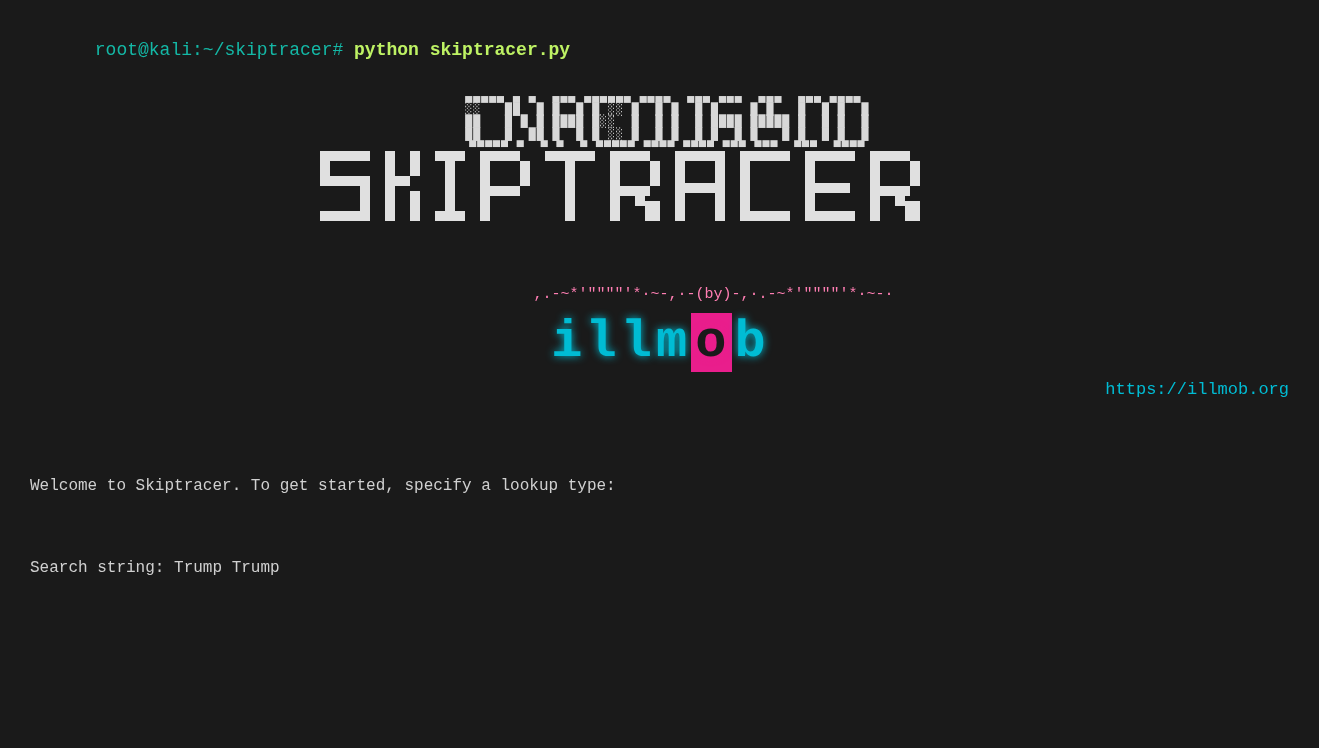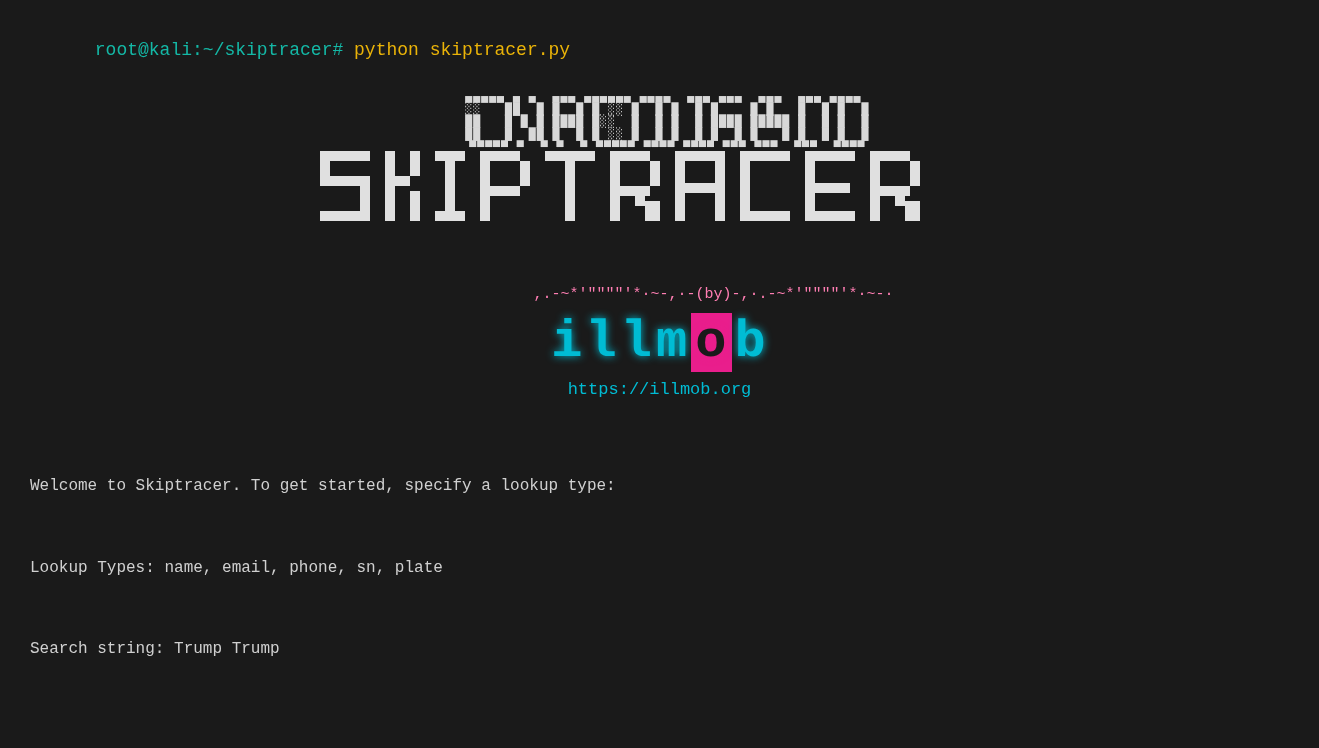--- a/index.html
+++ b/index.html
@@ -22,21 +22,22 @@
       font-size: 18px;
       margin-bottom: 20px;
       white-space: pre;
     }
 
     .prompt-user {
       color: #14b8a6;
     }
 
     .prompt-cmd {
-      color: #eab308;
+      color: #bef264;
+      font-weight: bold;
     }
 
     .ascii-art-container {
       text-align: center;
       margin: 10px auto 5px auto;
     }
 
     .ascii-banner {
       font-size: 13px;
       line-height: 1.15;
@@ -48,21 +49,21 @@
 
     .ascii-byline {
       color: #ff7eb3;
       font-size: 15px;
       text-align: center;
       margin: 4px 0 10px 0;
       white-space: pre;
     }
 
     .illmob-url {
-      text-align: center;
+      text-align: right;
       color: #00bcd4;
       font-size: 17px;
       margin-bottom: 20px;
     }
 
     .terminal-text {
       font-size: 16px;
       line-height: 1.7;
       white-space: pre;
       color: #d0d0d0;
@@ -178,21 +179,20 @@
       <span class="seg-pink" style="font-size:52px; font-weight:900; font-family:'Courier New',monospace; background:#e91e8c; color:#1a1a1a; padding:0 4px;">o</span>
 
       <span class="seg-cyan" style="font-size:52px; font-weight:900; font-family:'Courier New',monospace;">b</span>
     </span>
   </div>
 
   <div class="illmob-url">https://illmob.org</div>
 
   <div class="terminal-text">
     <div>Welcome to Skiptracer. To get started, specify a lookup type:</div>
-    <div>Lookup Types: name, email, phone, sn, plate</div>
     <div>Search string: Trump Trump</div>
     
     
     
     
   </div>
 
 </div>
 
 </body></html>

